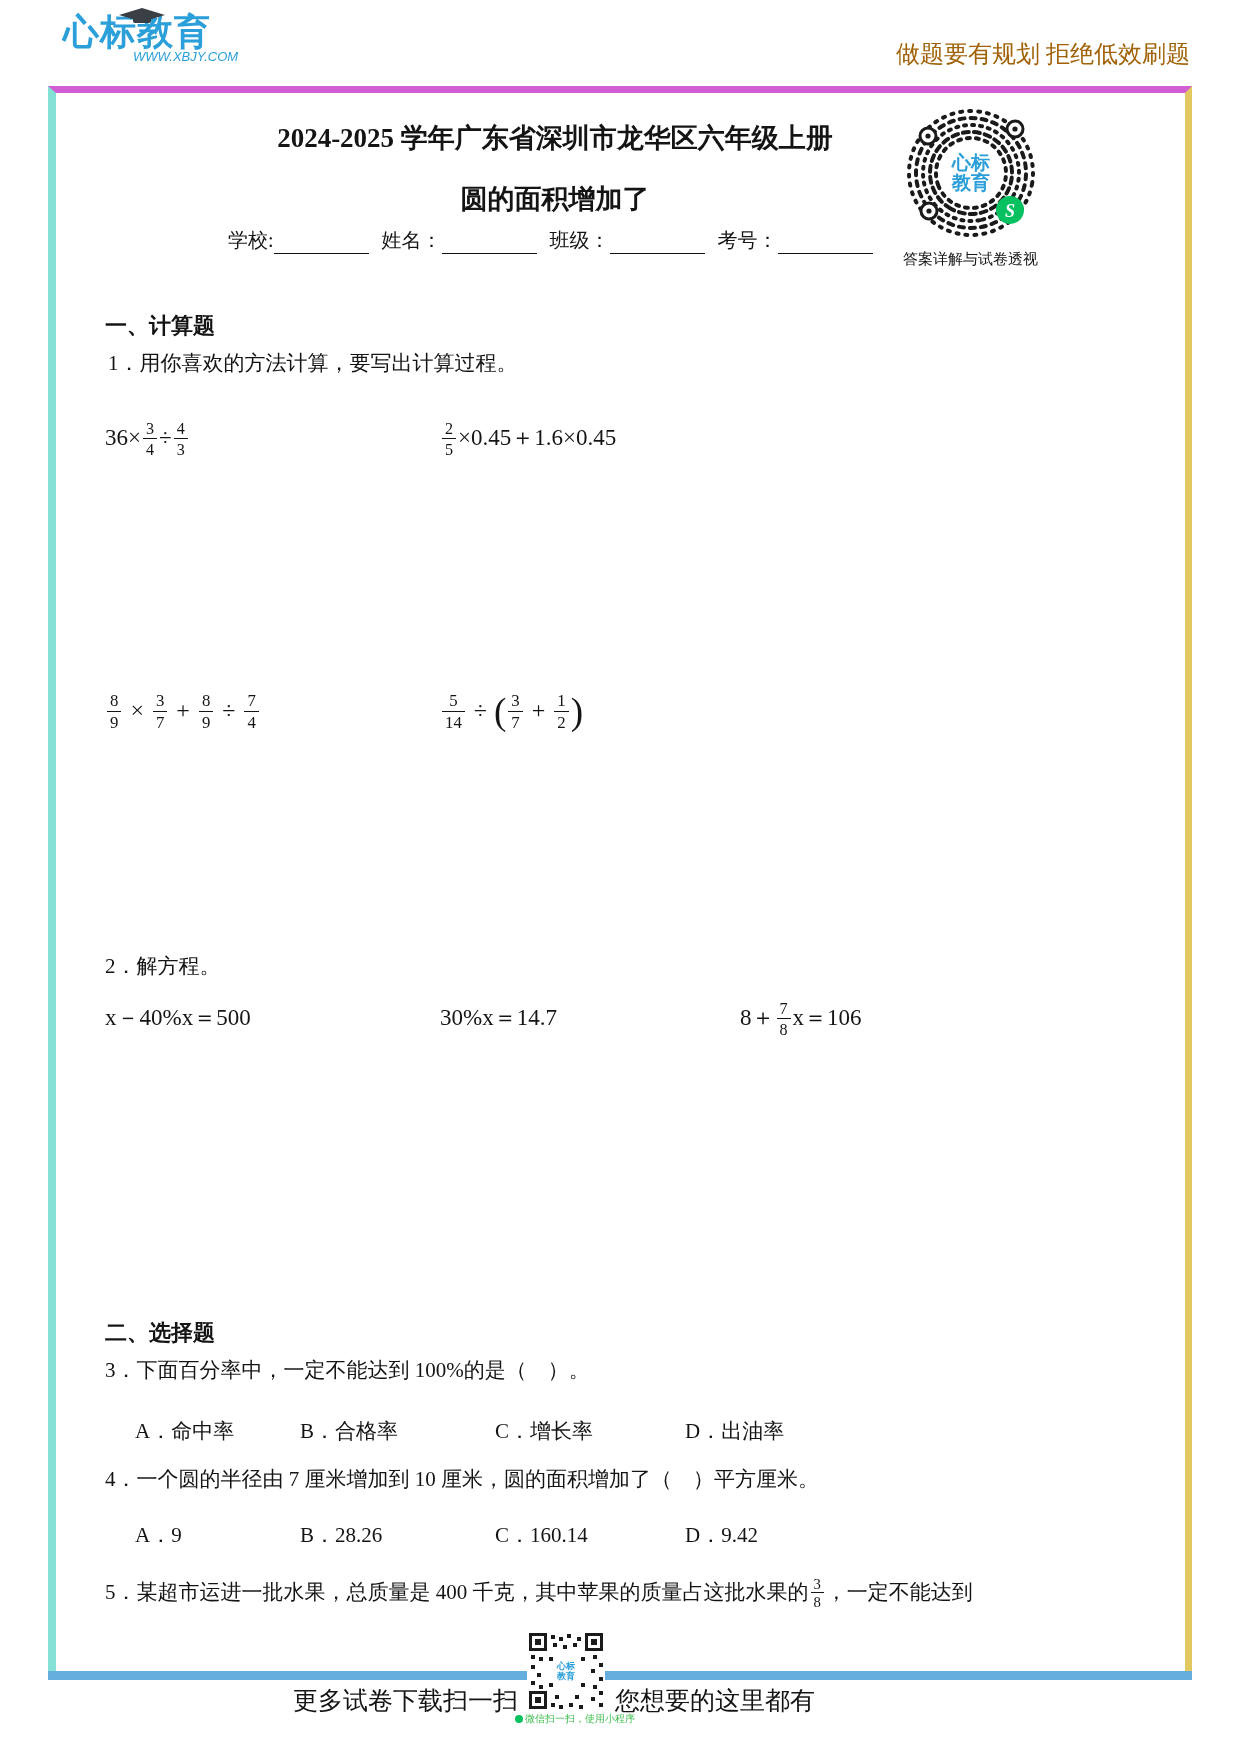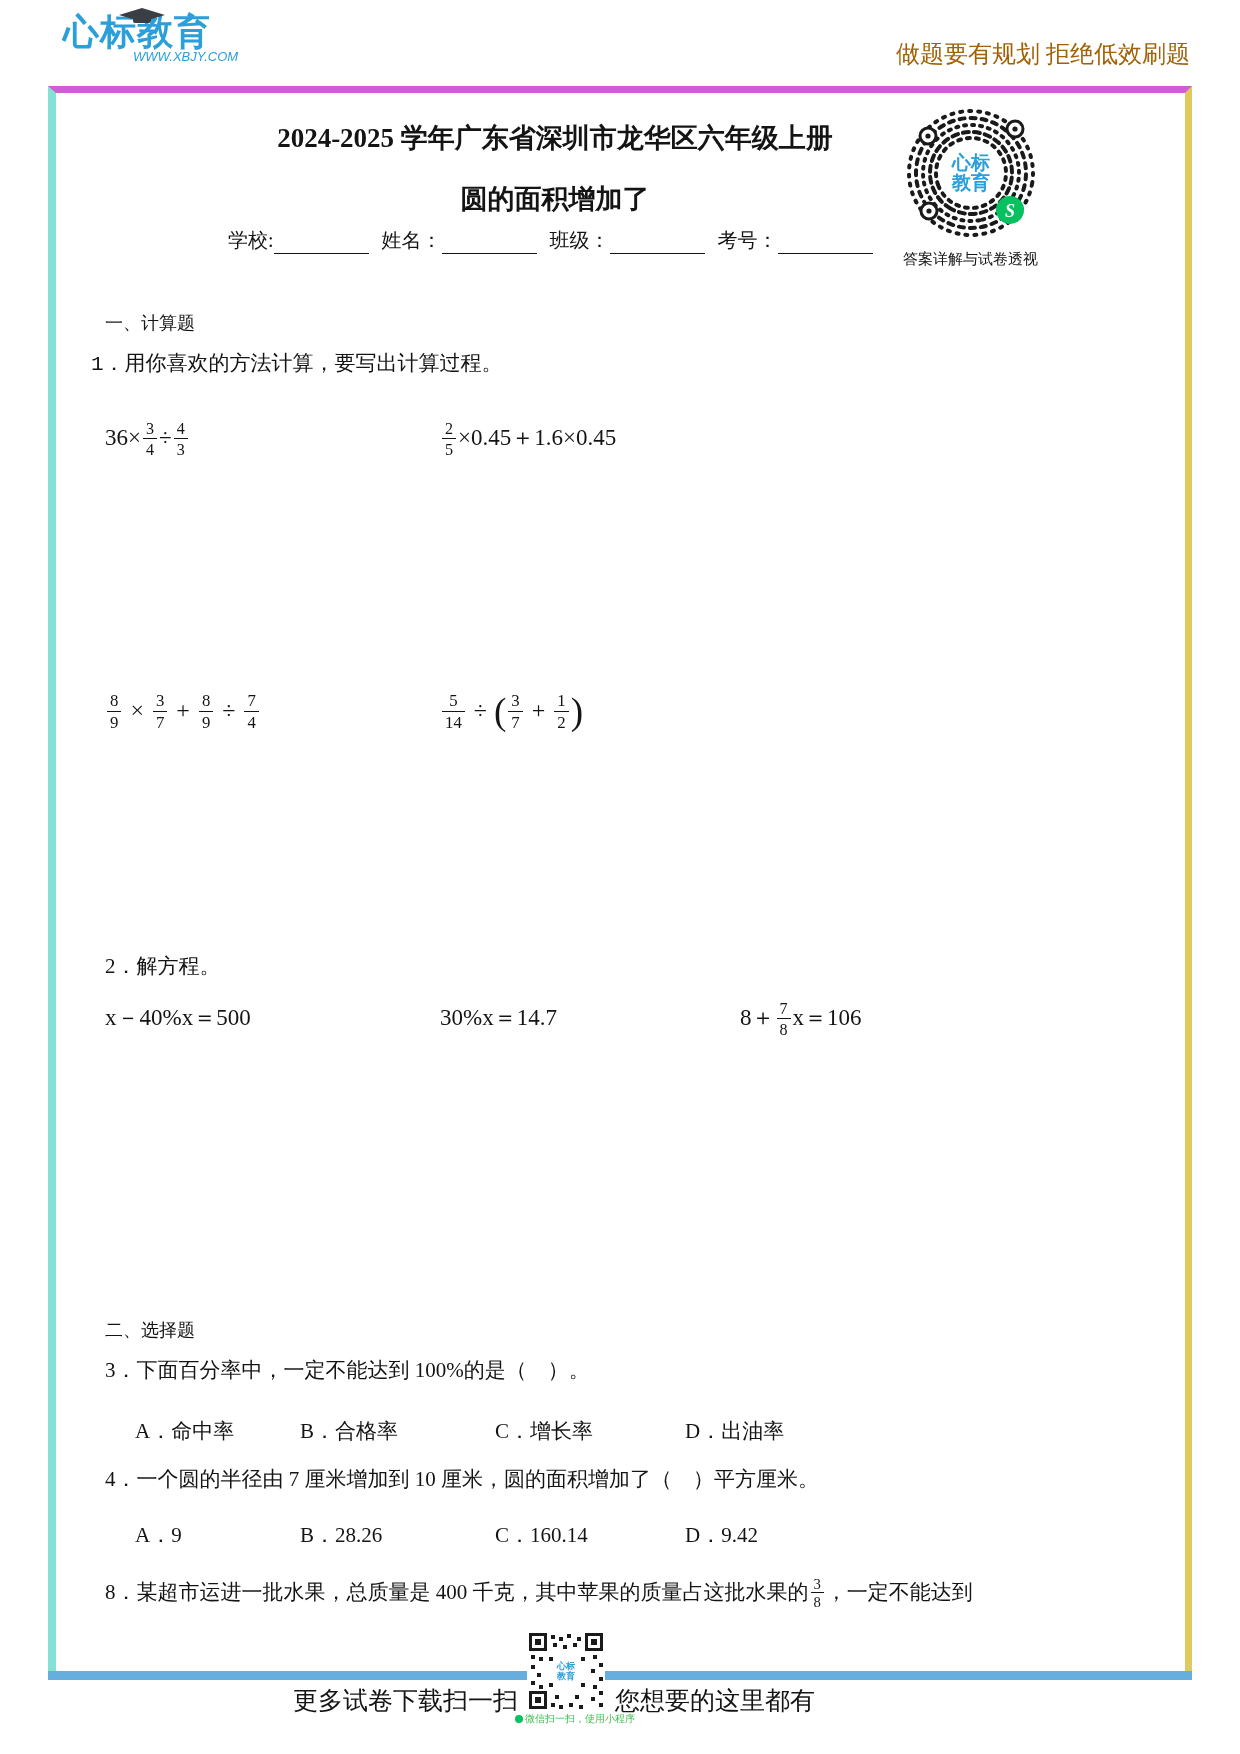--- a/index.html
+++ b/index.html
@@ -40,34 +40,34 @@
   .info-row { left:228px; top:227px; font-size:20px; white-space:nowrap; }
   .info-item { margin-right:8px; }
   .uline { display:inline-block; width:95px; border-bottom:1.5px solid #141414;
            height:20px; vertical-align:bottom; }
 
   
   .qr-top { left:903px; top:103px; }
   .qr-caption { left:888px; top:250px; width:165px; text-align:center; font-size:15px; }
 
   
-  .sec-heading { font-family:"Liberation Sans", sans-serif; font-weight:normal; font-size:18px; }
+  .sec-heading { font-family:"Liberation Sans", sans-serif; font-weight:bold; font-size:22px; }
   .q-text { font-size:21px; }
   .math { font-size:23px; white-space:nowrap; }
   .math2 { font-size:24px; }
   .op { margin:0 7px; }
   .paren { font-size:1.55em; font-weight:400; vertical-align:middle; line-height:0; }
 
   .frac { display:inline-block; vertical-align:middle; text-align:center; margin:0 2px; line-height:1; }
   .frac .fn { display:block; font-size:0.70em; line-height:1.12; padding:0 3px; }
   .frac .fd { display:block; font-size:0.70em; line-height:1.2; padding:1px 3px 0 3px;
               border-top:1.6px solid #141414; }
 
   .s1-h   { left:105px; top:311px; }
-  .q1-p   { left:91px; top:349px;font-family:Liberation Mono, monospace; }
+  .q1-p   { left:108px; top:349px; }
   .e1     { left:105px; top:420px; }
   .e2     { left:440px; top:420px; }
   .e3     { left:105px; top:692px; }
   .e4     { left:440px; top:692px; }
   .q2-p   { left:105px; top:952px; }
   .eq1    { left:105px; top:1002px; }
   .eq2    { left:440px; top:1002px; }
   .eq3    { left:740px; top:1000px; }
   .s2-h   { left:105px; top:1318px; }
   .q3-p   { left:105px; top:1356px; }
@@ -177,21 +177,21 @@
 <div class="abs q-text q3-c">C．增长率</div>
 <div class="abs q-text q3-d">D．出油率</div>
 
 <div class="abs q-text q4-p">4．一个圆的半径由 7 厘米增加到 10 厘米，圆的面积增加了（　）平方厘米。</div>
 <div class="abs q-text q4-a">A．9</div>
 <div class="abs q-text q4-b">B．28.26</div>
 <div class="abs q-text q4-c">C．160.14</div>
 <div class="abs q-text q4-d">D．9.42</div>
 
 <div class="abs q5-p">
-  <span>8．某超市运进一批水果，总质量是 400 千克，其中苹果的质量占这批水果的</span><span class="frac"><span class="fn">3</span><span class="fd">8</span></span><span>，一定不能达到</span>
+  <span>5．某超市运进一批水果，总质量是 400 千克，其中苹果的质量占这批水果的</span><span class="frac"><span class="fn">3</span><span class="fd">8</span></span><span>，一定不能达到</span>
 </div>
 
 <div class="abs f-left">更多试卷下载扫一扫</div>
 <div class="abs f-right">您想要的这里都有</div>
 
 <svg class="abs qr-bottom" width="78" height="80" viewBox="0 0 78 80">
   <rect x="0" y="0" width="78" height="80" fill="#ffffff"></rect>
   <g fill="none" stroke="#1a1a1a" stroke-width="3">
     <rect x="3.5" y="3.5" width="15" height="15"></rect>
     <rect x="59.5" y="3.5" width="15" height="15"></rect>

